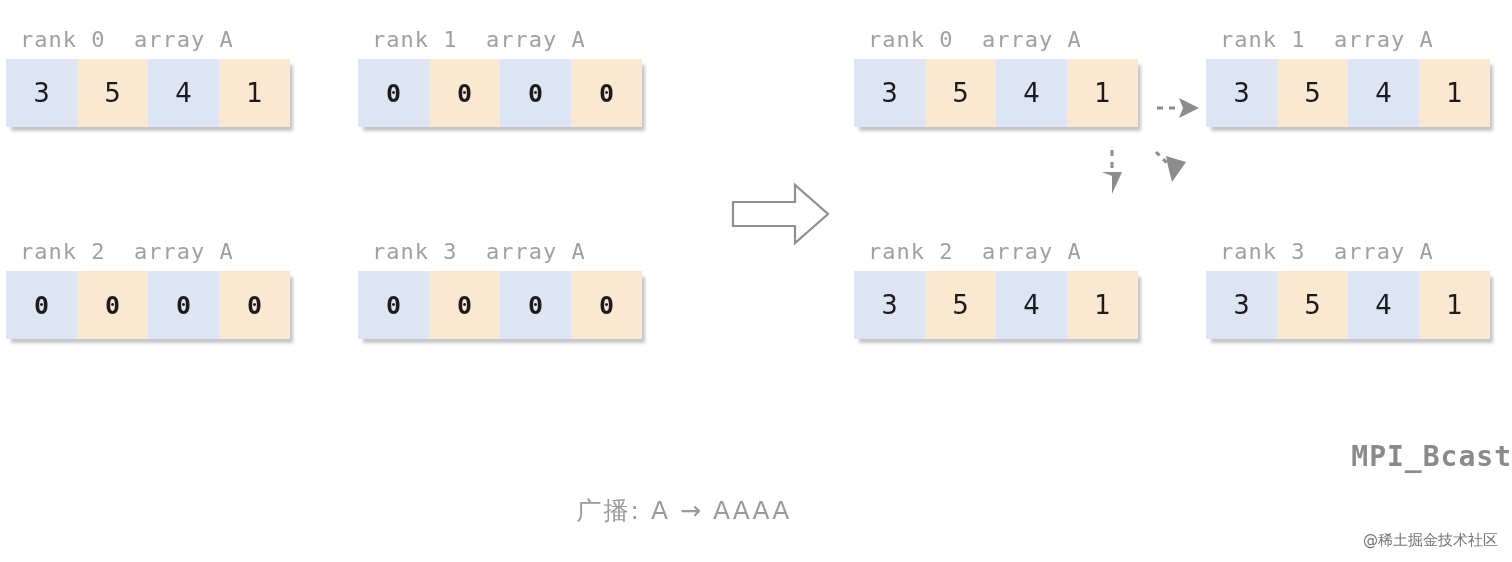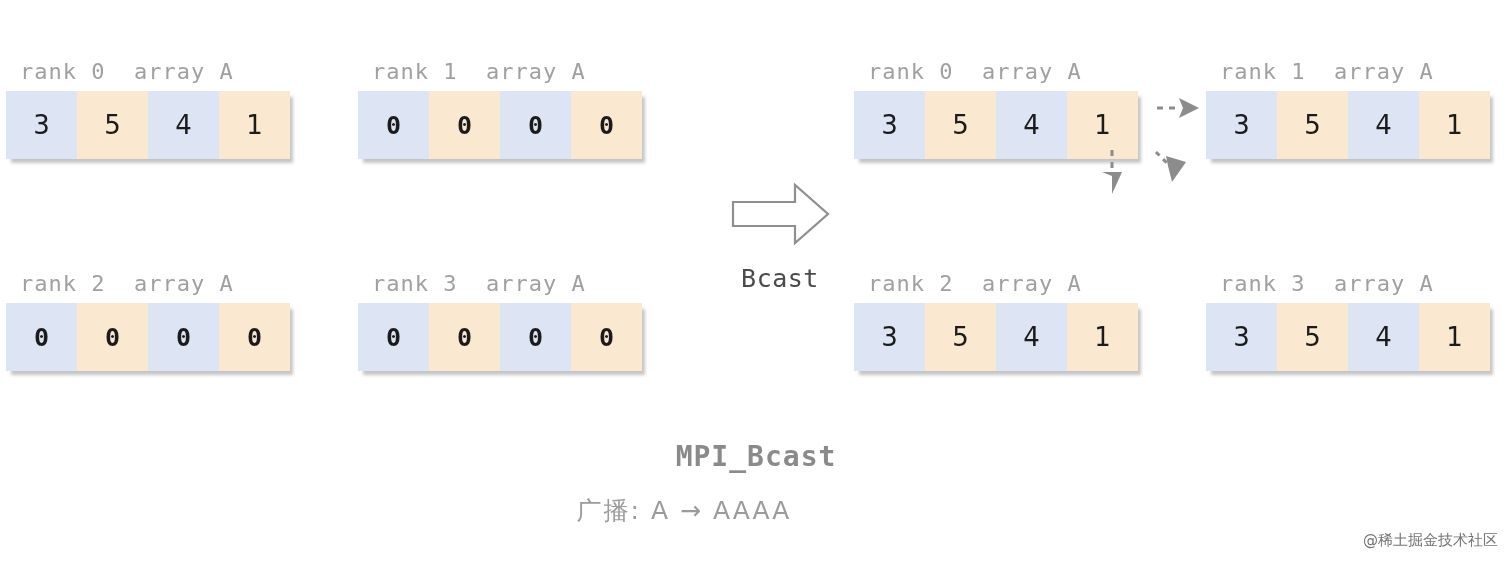--- a/index.html
+++ b/index.html
@@ -12,21 +12,20 @@
     height: 562px;
     position: relative;
     overflow: hidden;
     font-family: "DejaVu Sans Mono", "Liberation Mono", monospace;
     -webkit-font-smoothing: antialiased;
   }
 
   
   .array-block {
     position: absolute;
-    margin-top: 32px;
   }
   .array-label {
     font-family: "DejaVu Sans Mono", "Liberation Mono", monospace;
     font-size: 22px;
     color: #a0a0a0;
     letter-spacing: 1px;
     white-space: pre;
     margin-left: 14px;
     margin-bottom: 7px;
     line-height: 24px;
@@ -72,21 +71,21 @@
 
   
   .mini-arrow { position: absolute; }
 
   
   #caption-title {
     position: absolute;
     left: 0;
     top: 440px;
     width: 1512px;
-    text-align: center;
+    text-align: right;
     font-family: "DejaVu Sans Mono", "Liberation Mono", monospace;
     font-size: 28px;
     font-weight: bold;
     color: #8a8a8a;
     letter-spacing: 1px;
   }
   #caption-sub {
     position: absolute;
     left: 0;
     top: 494px;
@@ -150,21 +149,20 @@
       <div class="cell orange zero">0</div>
     </div>
   </div>
 
 </div>
 
 <div id="center-op">
   <svg class="big-arrow" width="160" height="72" viewBox="0 0 160 72">
     <polygon points="33,24 95,24 95,7 128,36 95,65 95,48 33,48" fill="#ffffff" stroke="#8f8f8f" stroke-width="2.2" stroke-linejoin="miter"></polygon>
   </svg>
-  <div class="op-label">Bcast</div>
 </div>
 
 <div id="right-panel">
 
   <div class="array-block" style="left:854px; top:28px;">
     <div class="array-label">rank 0  array A</div>
     <div class="array-cells">
       <div class="cell blue">3</div>
       <div class="cell orange">5</div>
       <div class="cell blue">4</div>

